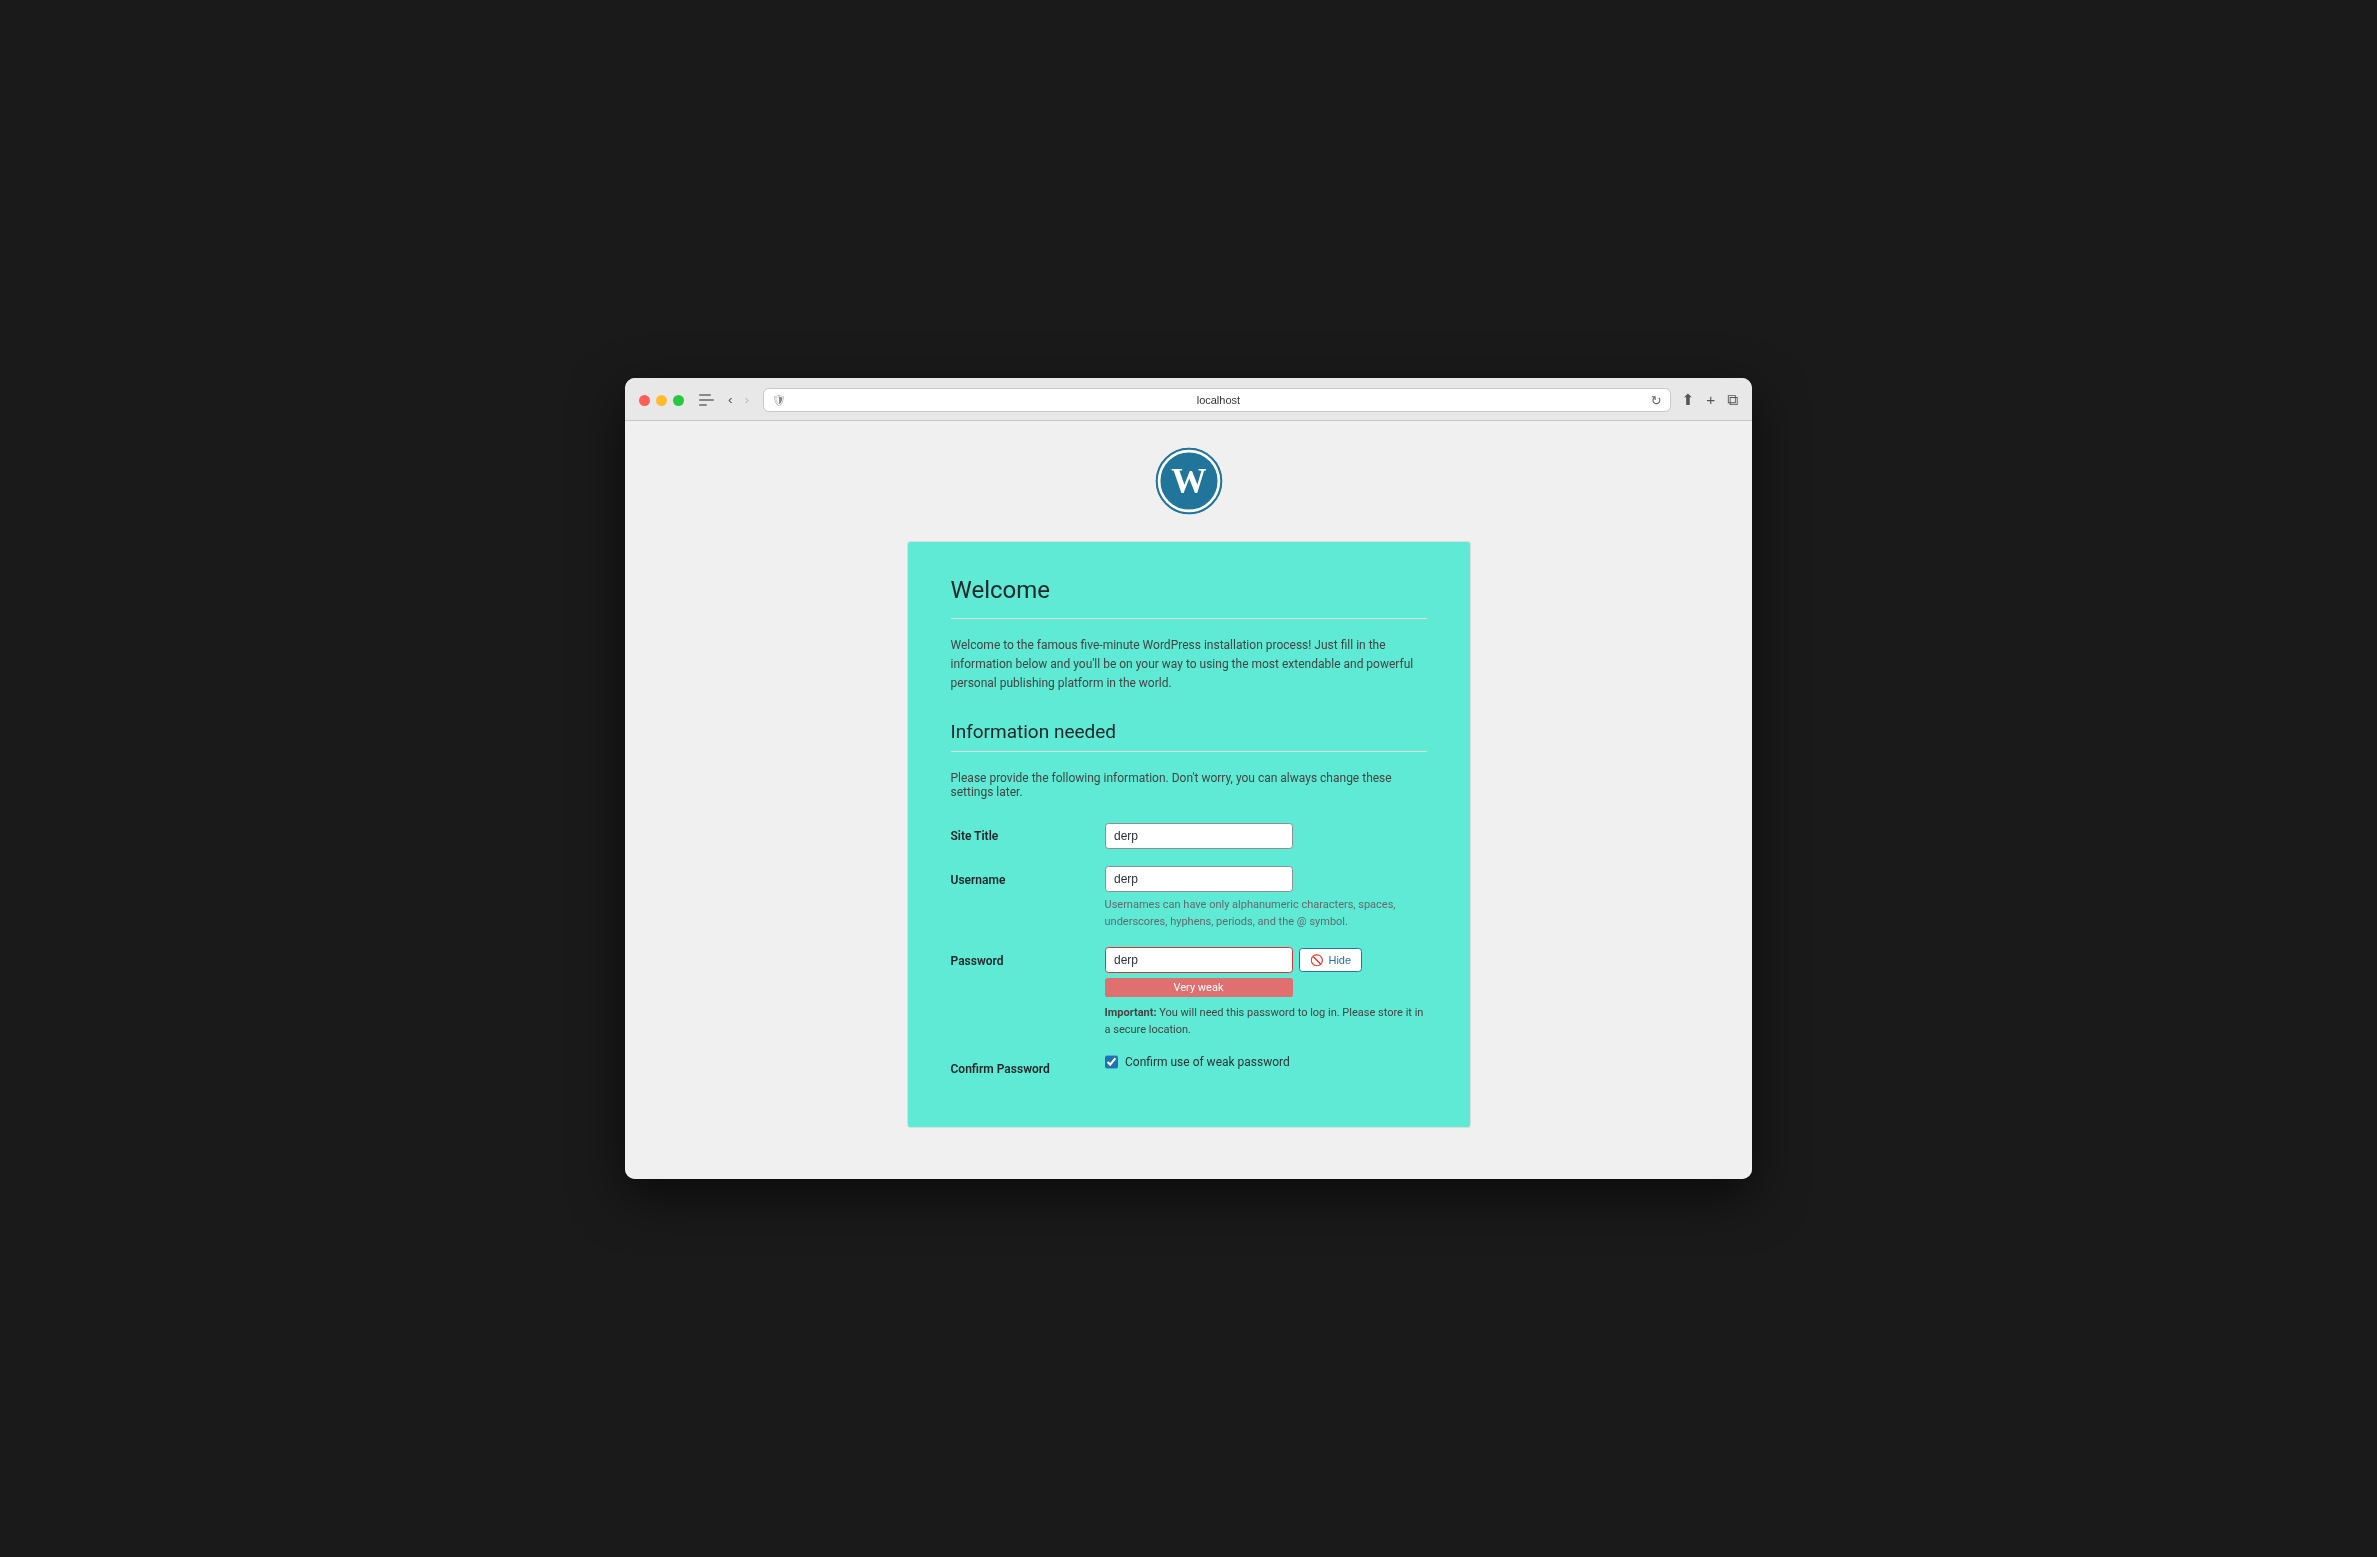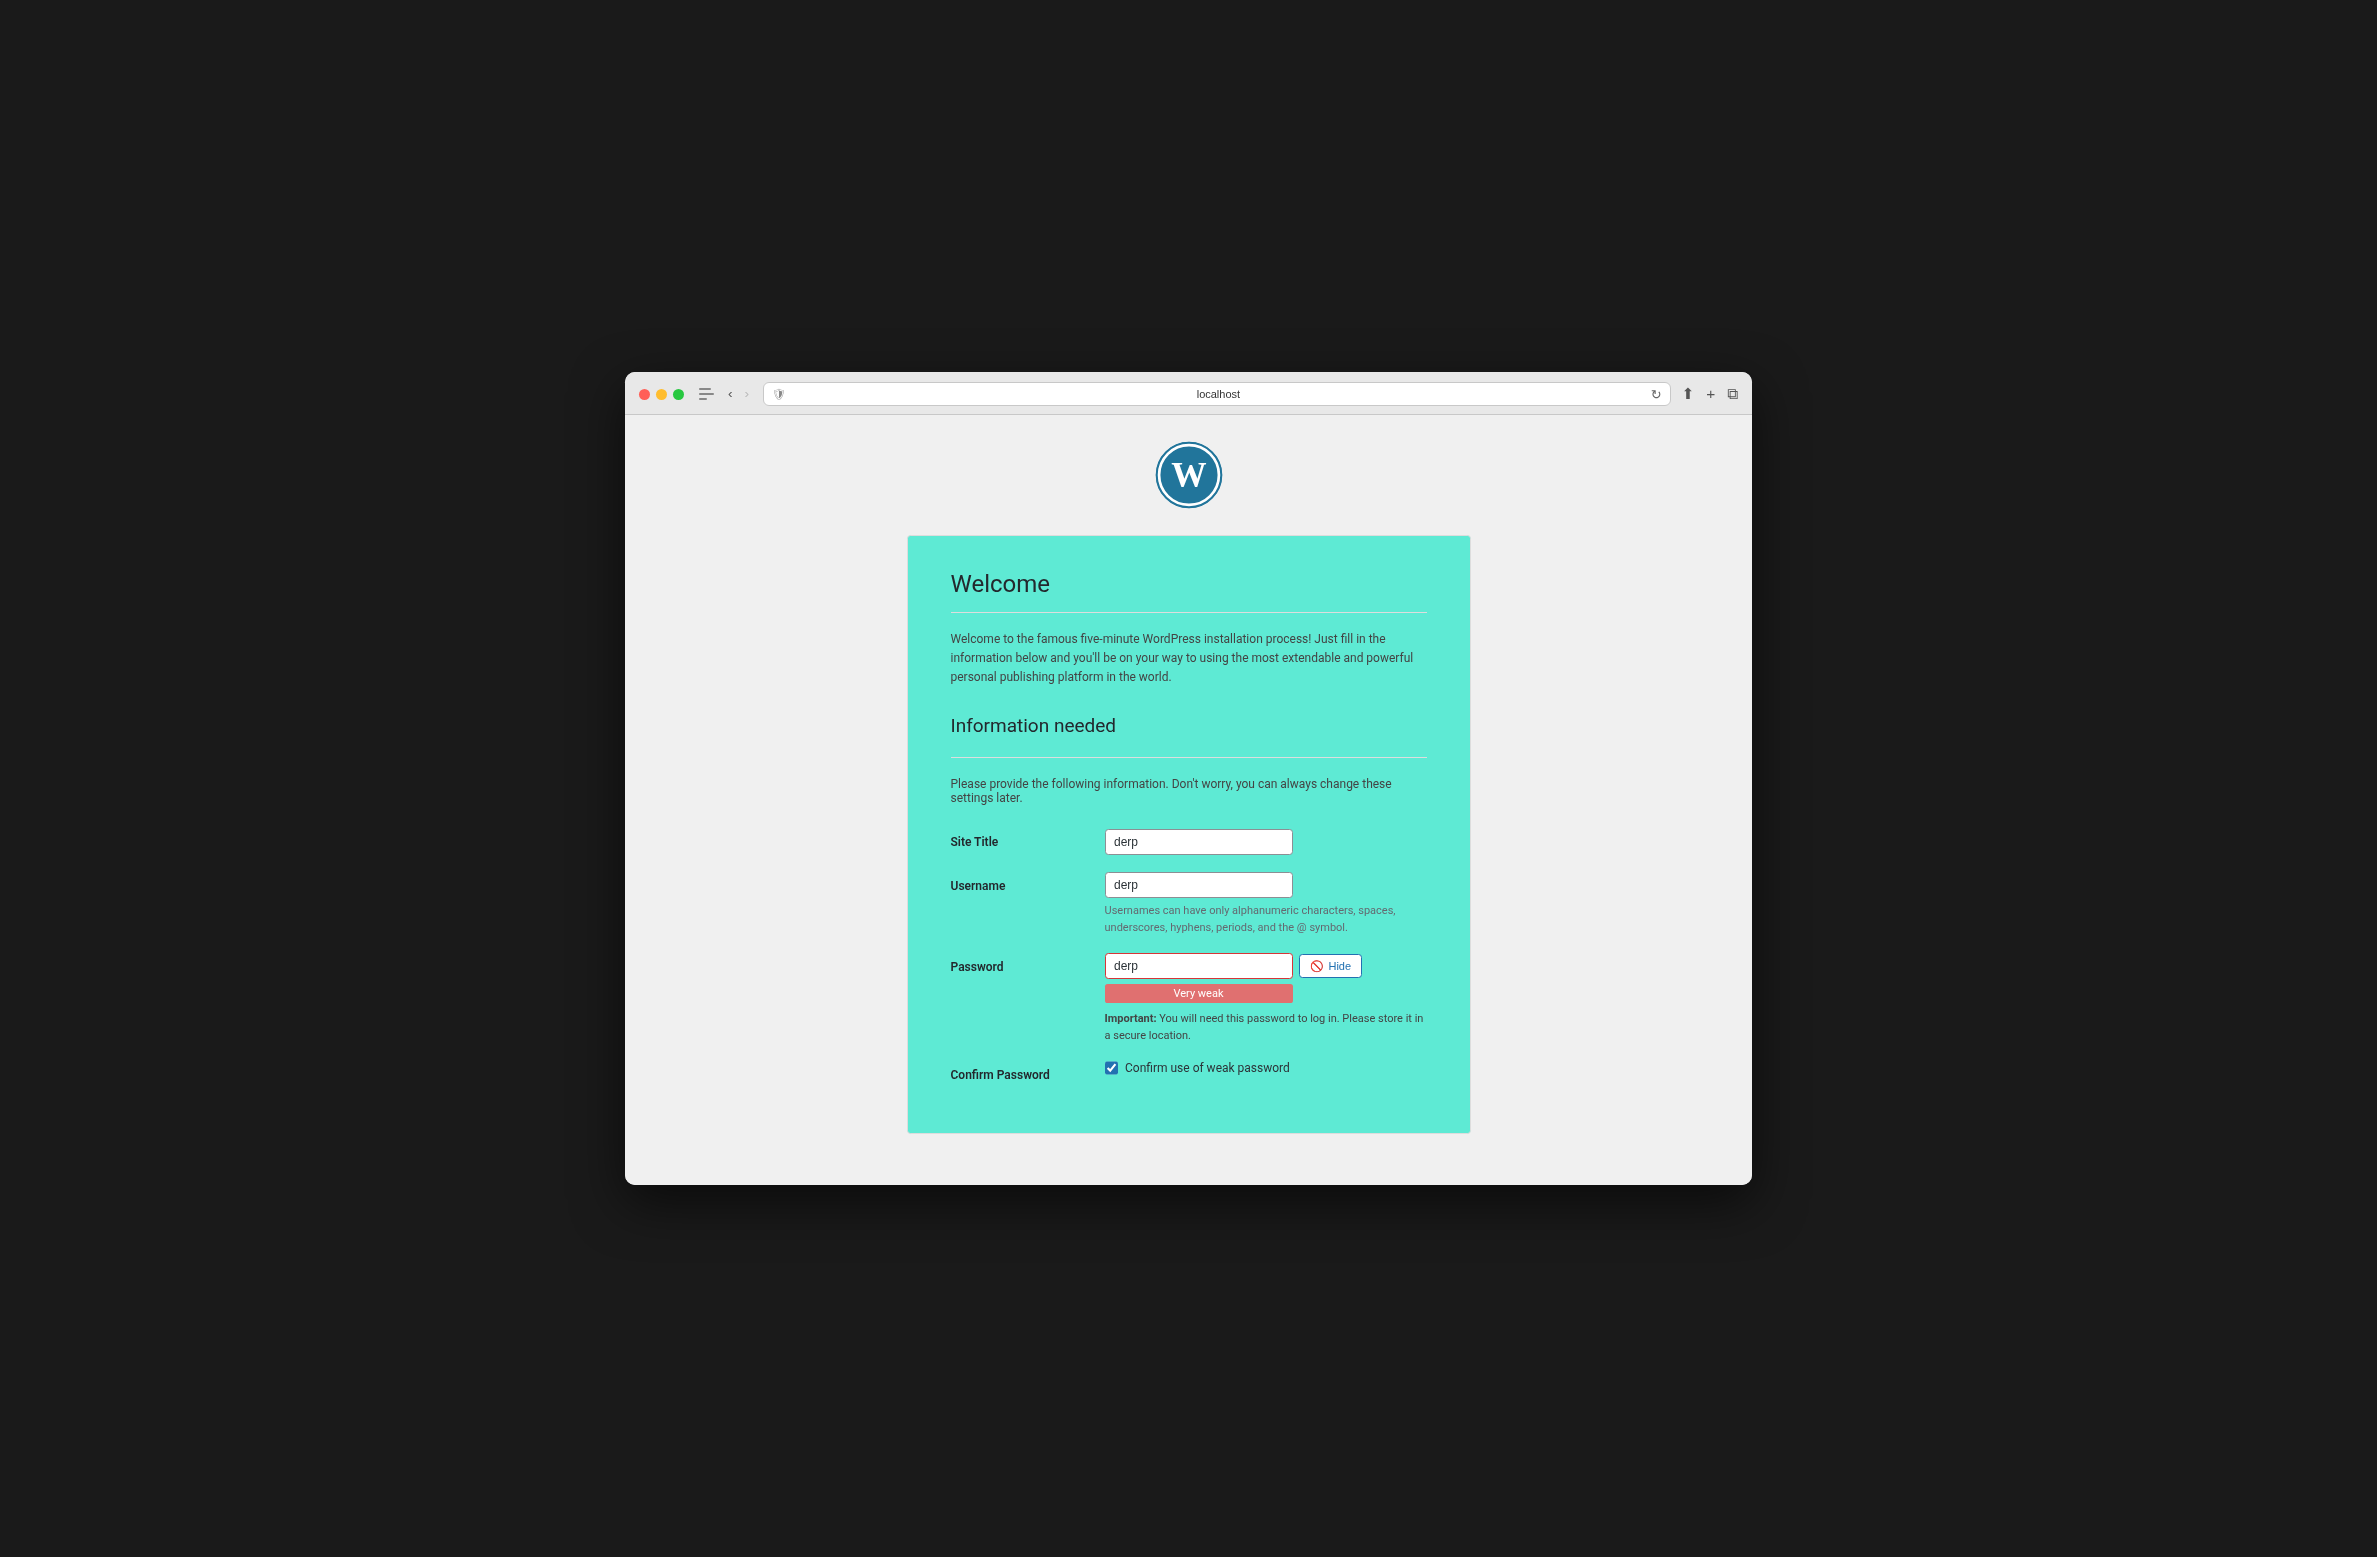--- a/index.html
+++ b/index.html
@@ -180,21 +180,21 @@
       color: #444;
       line-height: 1.6;
       margin-bottom: 26px;
     }
 
     h2.info-title {
       font-size: 19px;
       font-weight: 400;
       color: #23282d;
       margin-bottom: 19px;
-      padding-bottom: 20px;
+      padding-bottom: 8px;
       border-bottom: 0.9px solid #ddd;
     }
 
     .info-desc {
       font-size: 12px;
       color: #444;
       margin-bottom: 24px;
     }
 
     .form-table {

